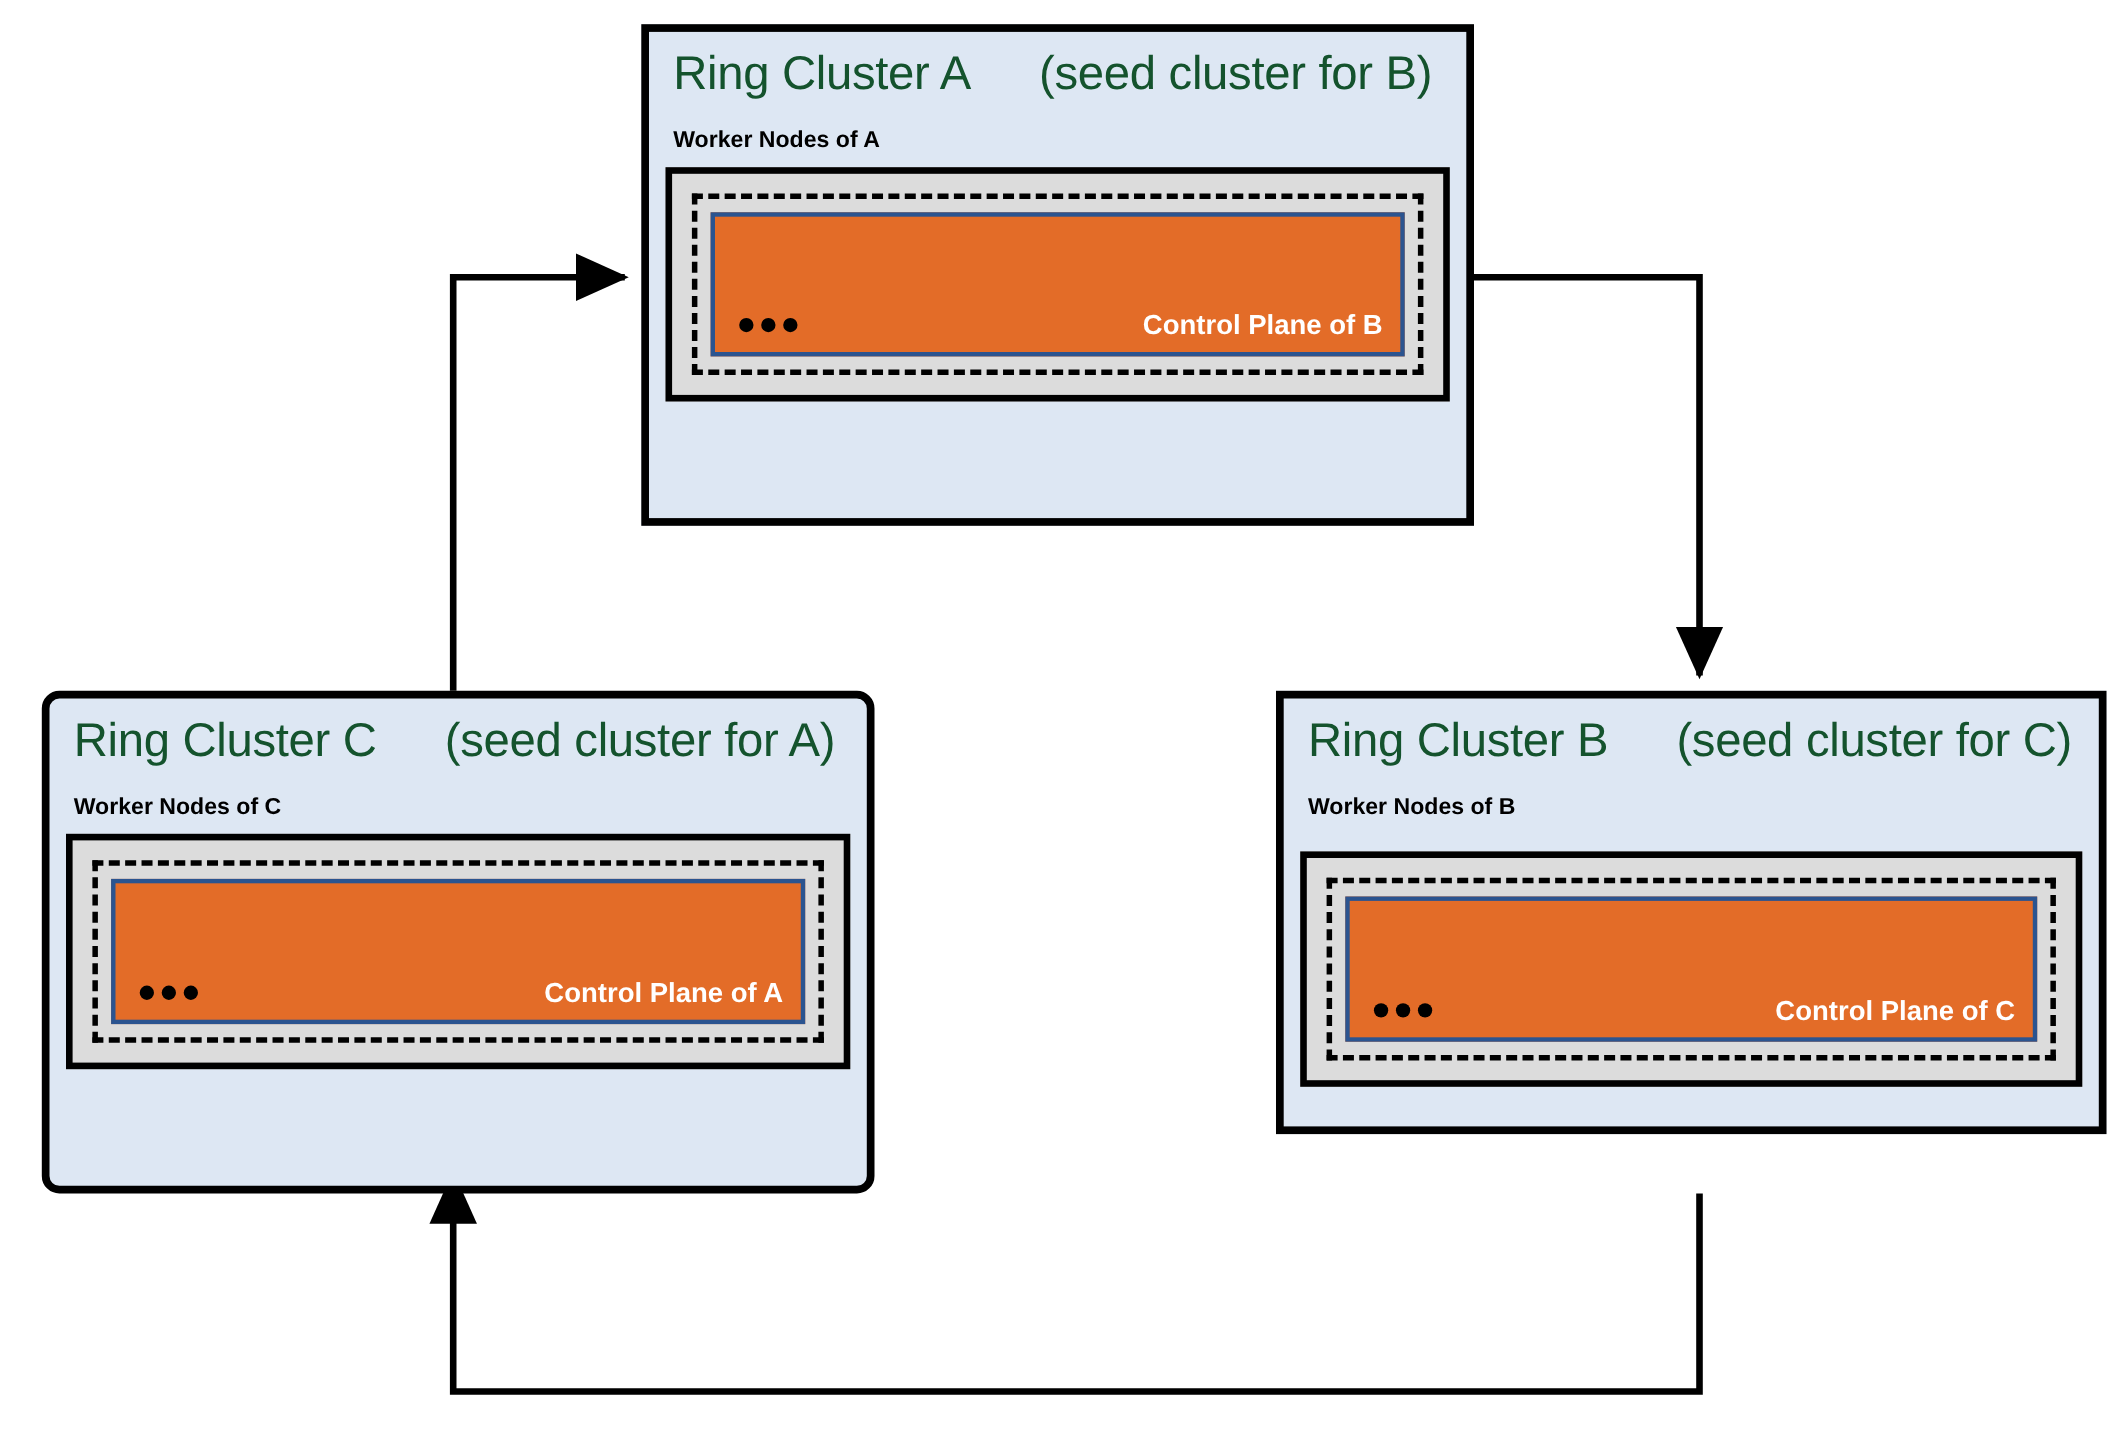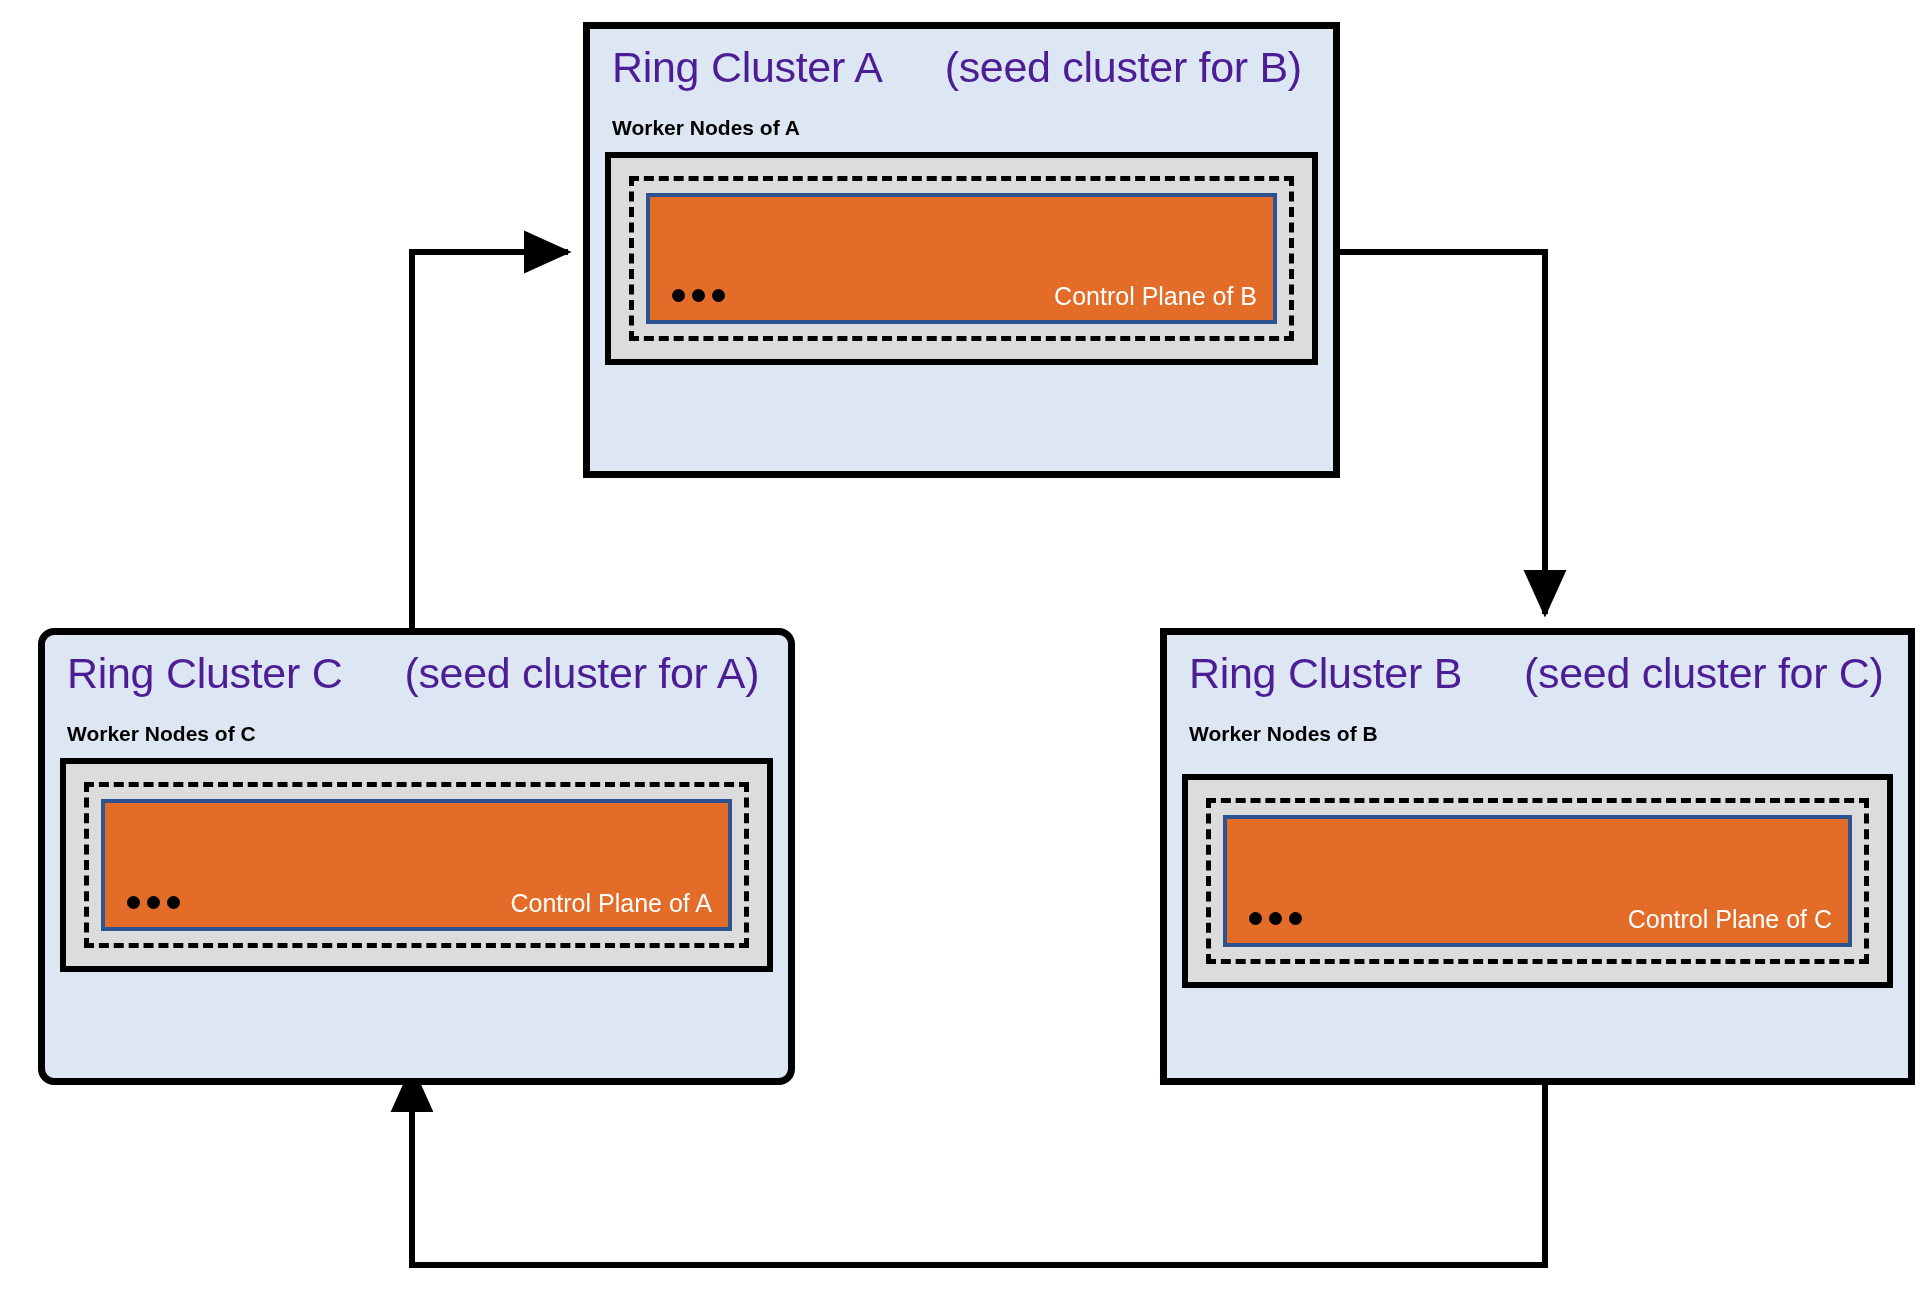--- a/index.html
+++ b/index.html
@@ -3,33 +3,33 @@
 <meta charset="utf-8">
 <style>
   html,body{margin:0;padding:0;background:#ffffff;}
   body{width:1924px;height:1306px;position:relative;overflow:hidden;
        font-family:"Liberation Sans", sans-serif;}
   #stage{position:absolute;left:0;top:0;width:1924px;height:1306px;}
 
   .cluster{position:absolute;background:#dde7f3;border:7px solid #000000;box-sizing:border-box;}
 
   .cluster-title{position:absolute;left:22px;top:14px;white-space:nowrap;
-      font-size:43px;font-weight:400;color:#4c1d95;letter-spacing:-0.3px;}
+      font-size:43px;font-weight:400;color:#14532d;letter-spacing:-0.3px;}
   .cluster-title .seed{margin-left:62px;}
 
   .worker-label{position:absolute;left:22px;font-size:21px;font-weight:bold;color:#000;white-space:nowrap;}
 
   
   .worker-box{position:absolute;background:#dcdcdc;border:6px solid #000000;box-sizing:border-box;}
   
   .dashed-box{position:absolute;border:5px dashed #000000;box-sizing:border-box;}
   
   .cp-box{position:absolute;background:#e36c28;border:4px solid #2b5490;box-sizing:border-box;}
 
-  .cp-label{position:absolute;right:16px;bottom:9px;color:#ffffff;font-size:25px;font-weight:normal;white-space:nowrap;}
+  .cp-label{position:absolute;right:16px;bottom:9px;color:#ffffff;font-size:25px;font-weight:bold;white-space:nowrap;}
   .dots{position:absolute;left:22px;bottom:18px;display:flex;gap:7px;}
   .dots i{display:block;width:13px;height:13px;border-radius:50%;background:#000;}
 
   .arrow-svg{position:absolute;left:0;top:0;width:1924px;height:1306px;pointer-events:none;}
 </style>
 </head>
 <body>
 
 <div id="stage">
 
@@ -80,21 +80,21 @@
             <i></i>
               <i></i>
               <i></i>
           </div>
           <div class="cp-label">Control Plane of A</div>
         </div>
       </div>
     </div>
   </div>
 
-  <div class="cluster" style="left:1160px;top:628px;width:755px;height:457px;">
+  <div class="cluster" style="left:1160px;top:628px;width:755px;height:403px;">
     <div class="cluster-title">
       <span>Ring Cluster B</span><span class="seed">(seed cluster for C)</span>
     </div>
     <div class="worker-label" style="top:87px;text-align:center;">Worker Nodes of B</div>
 
     <div class="worker-box" style="left:15px;top:139px;width:711px;height:214px;">
       <div class="dashed-box" style="left:18px;top:18px;right:18px;bottom:18px;">
         <div class="cp-box" style="left:12px;top:12px;right:12px;bottom:12px;">
           <div class="dots">
             <i></i>

